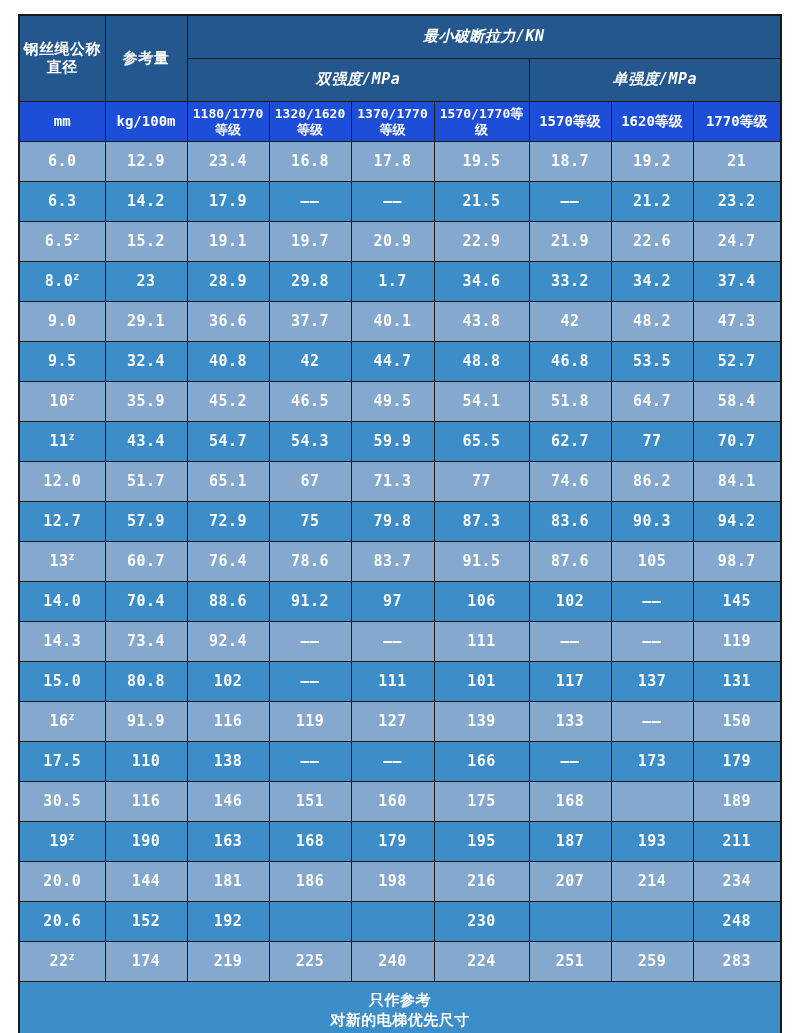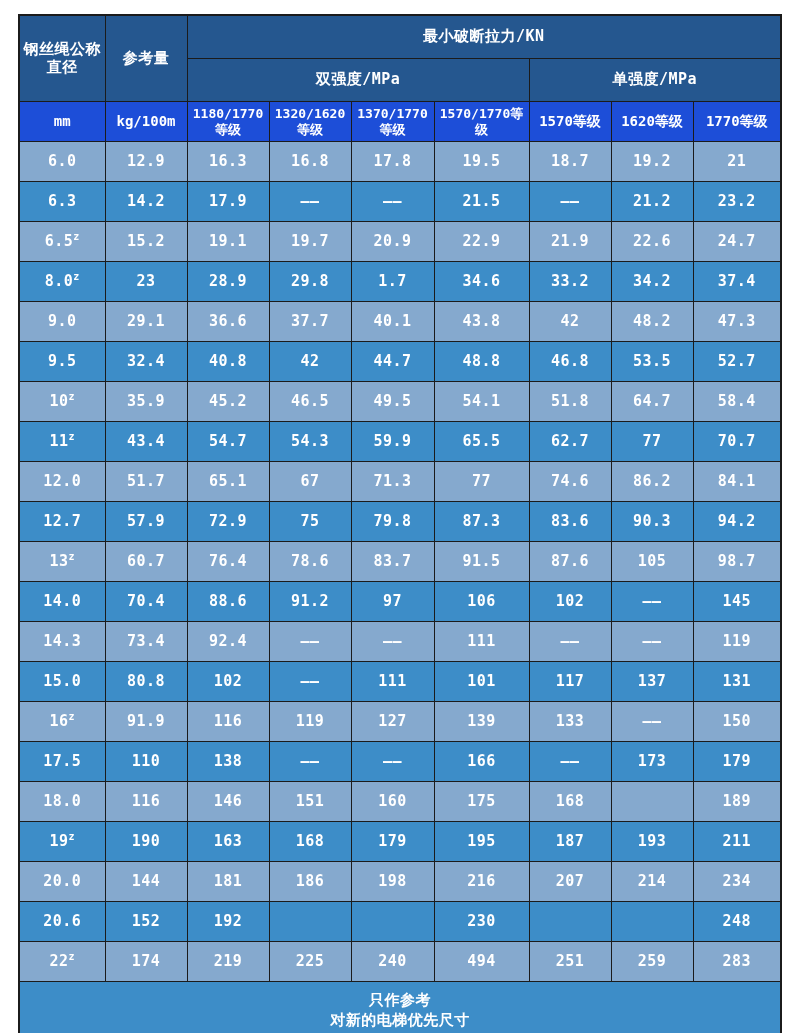--- a/index.html
+++ b/index.html
@@ -40,20 +40,21 @@
     background: #25578f;
     font-size: 15px;
     font-family: "DejaVu Sans", "Liberation Sans", sans-serif;
     letter-spacing: 0.5px;
   }
   th.hdr-tall {
     height: 84px;
   }
   th.hdr-group {
     height: 42px;
+    font-style: italic;
   }
   th.hdr-unit {
     background: #1d4ed8;
     height: 39px;
     font-size: 14px;
     font-family: "DejaVu Sans Mono", "Liberation Mono", monospace;
     line-height: 1.12;
   }
   th.hdr-unit.narrow {
     font-size: 13px;
@@ -129,21 +130,21 @@
         <th class="hdr-unit narrow">1570/1770等级</th>
         <th class="hdr-unit">1570等级</th>
         <th class="hdr-unit">1620等级</th>
         <th class="hdr-unit">1770等级</th>
       </tr>
     </thead>
     <tbody id="table-body">
         <tr class="row-light">
           <td>6.0</td>
           <td>12.9</td>
-          <td>16.3</td>
+          <td>23.4</td>
           <td>16.8</td>
           <td>17.8</td>
           <td>19.5</td>
           <td>18.7</td>
           <td>19.2</td>
           <td>21</td>
         </tr>
         <tr class="row-dark">
           <td>6.3</td>
           <td>14.2</td>
@@ -303,21 +304,21 @@
           <td>110</td>
           <td>138</td>
           <td class="dash">——</td>
           <td class="dash">——</td>
           <td>166</td>
           <td class="dash">——</td>
           <td>173</td>
           <td>179</td>
         </tr>
         <tr class="row-light">
-          <td>18.0</td>
+          <td>30.5</td>
           <td>116</td>
           <td>146</td>
           <td>151</td>
           <td>160</td>
           <td>175</td>
           <td>168</td>
           <td class="blank"></td>
           <td>189</td>
         </tr>
         <tr class="row-dark">
@@ -352,21 +353,21 @@
           <td class="blank"></td>
           <td class="blank"></td>
           <td>248</td>
         </tr>
         <tr class="row-light">
           <td>22<sup class="sup-z">z</sup></td>
           <td>174</td>
           <td>219</td>
           <td>225</td>
           <td>240</td>
-          <td>494</td>
+          <td>224</td>
           <td>251</td>
           <td>259</td>
           <td>283</td>
         </tr>
       </tbody>
     <tfoot>
       <tr class="footer-row">
         <td colspan="9">
           <span class="footer-line">只作参考</span>
           <span class="footer-line">对新的电梯优先尺寸</span>

